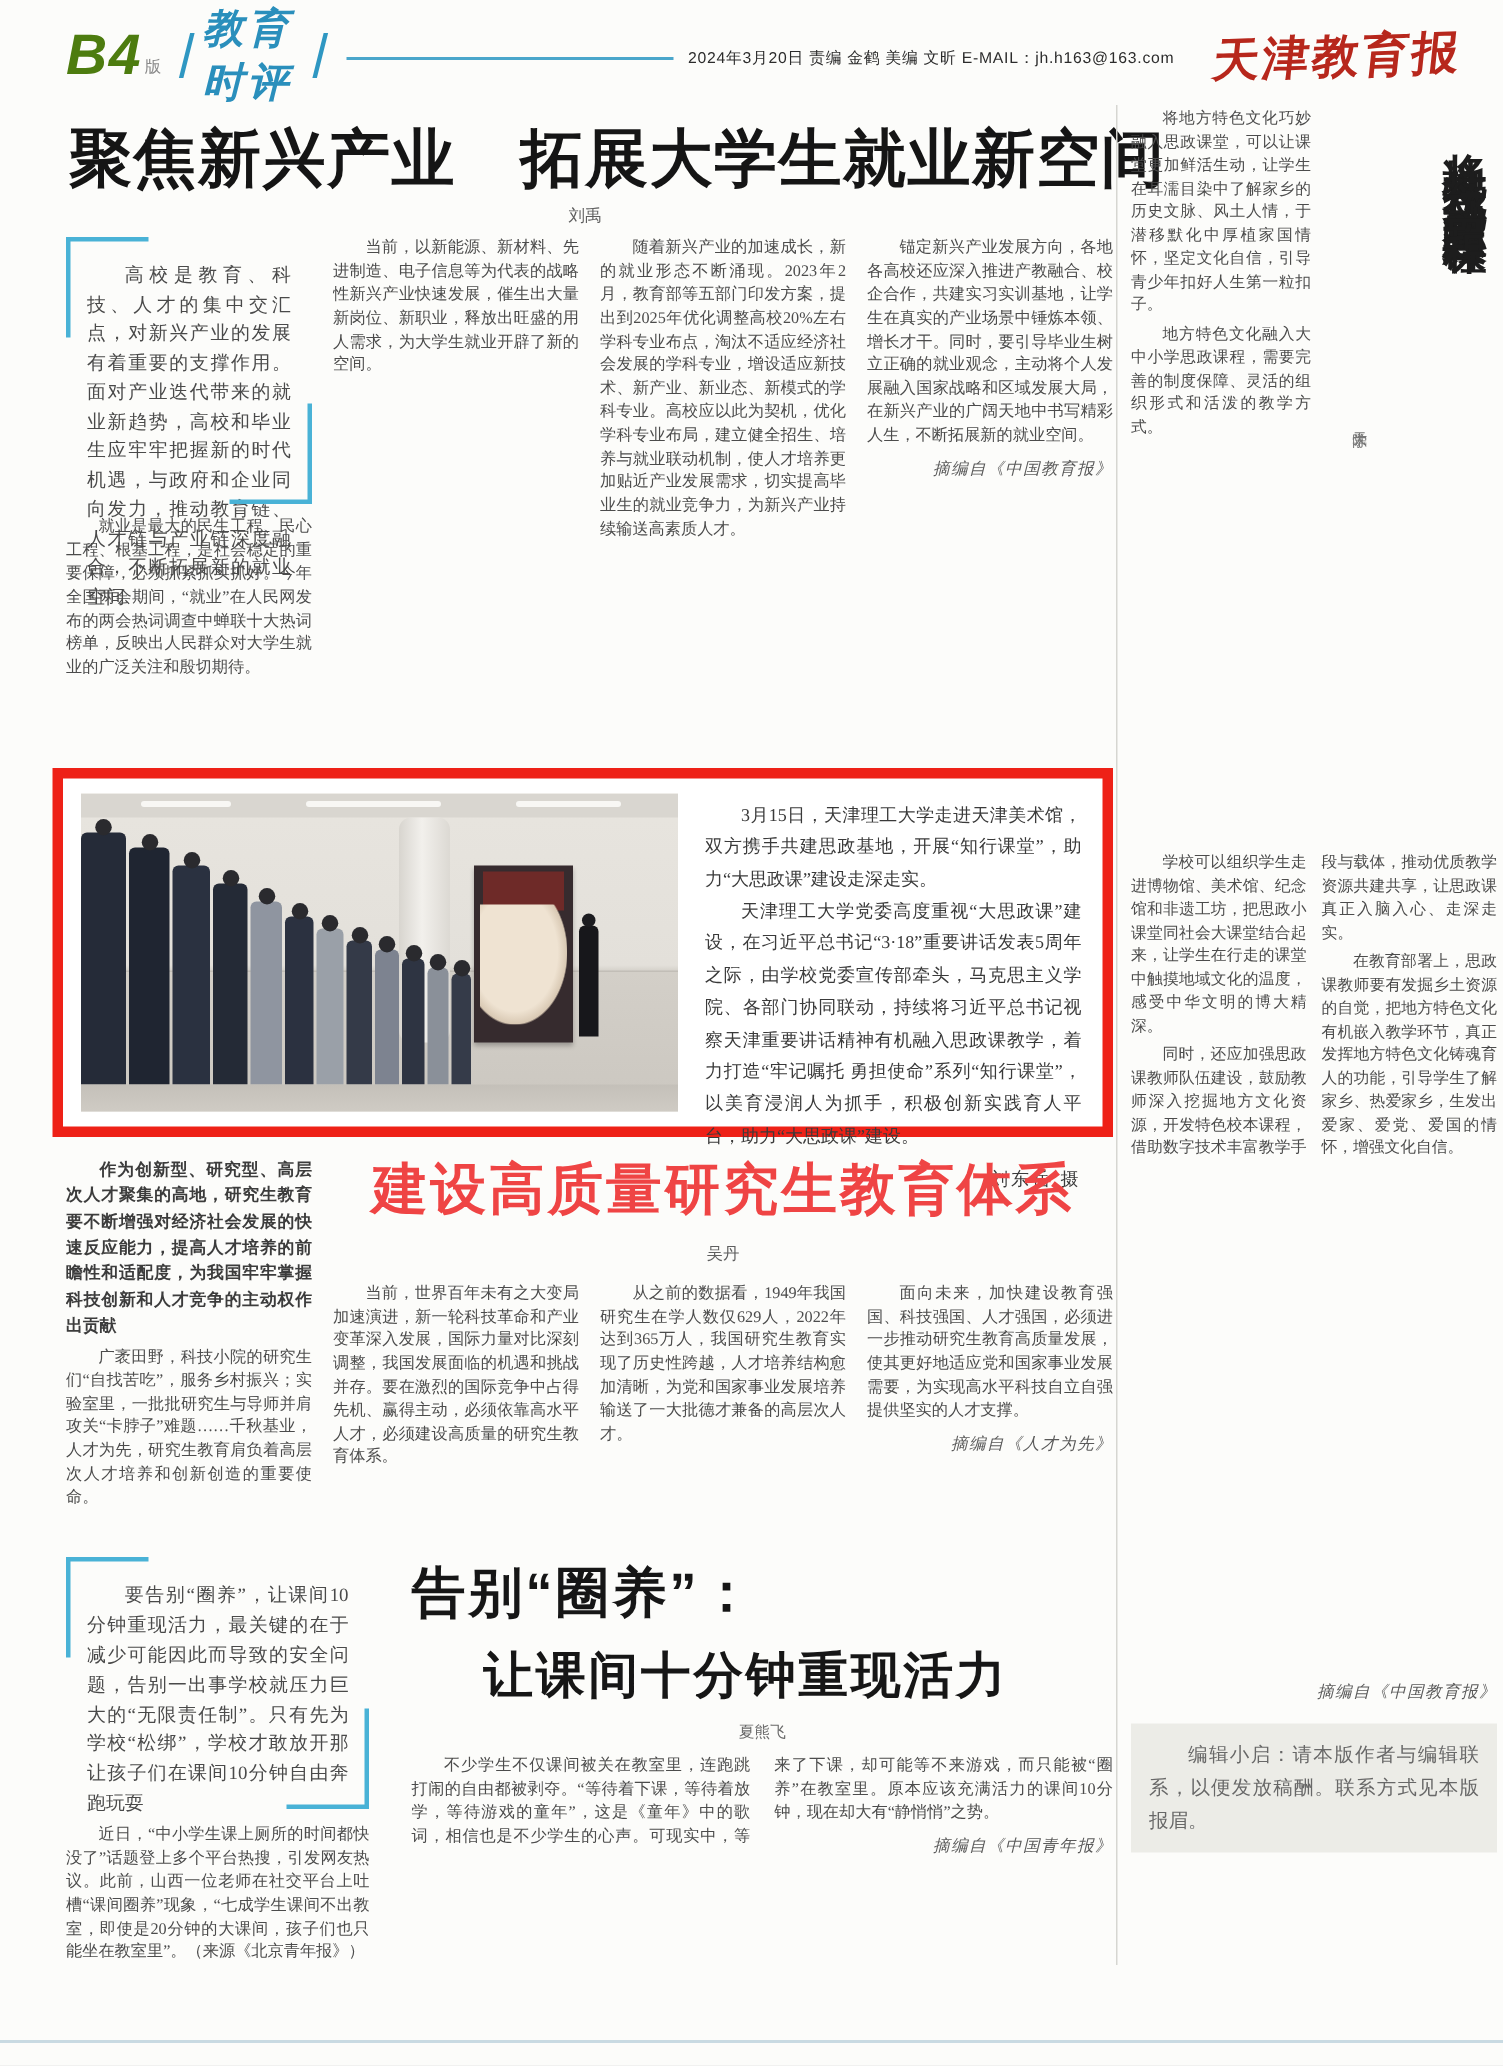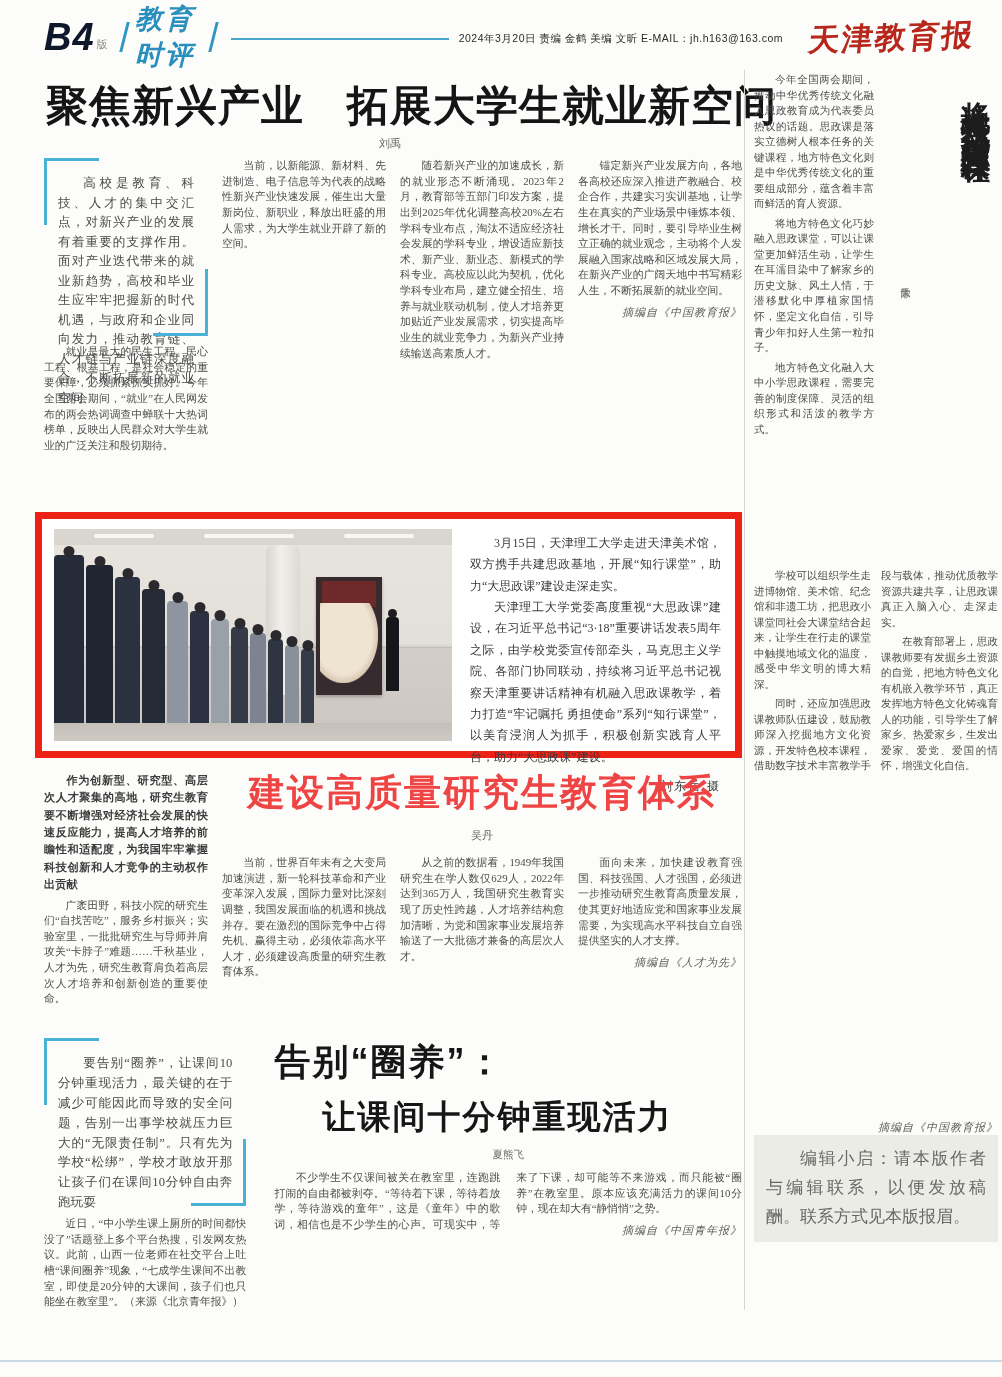--- a/index.html
+++ b/index.html
@@ -2,21 +2,21 @@
 <html><head>
 <meta charset="utf-8">
 <style>
   html,body{margin:0;padding:0;background:#e9e9e7;}
   #page{position:relative;width:1002px;height:1377px;background:#fcfcfa;margin:0 auto;overflow:hidden;
         font-family:"Liberation Serif","DejaVu Serif",serif;color:#3f3f3f;}
   .sans{font-family:"Liberation Sans","DejaVu Sans",sans-serif;}
 
   
   #header{position:absolute;left:44px;top:14px;width:930px;height:46px;display:flex;align-items:center;}
-  .pageno{font-size:38px;font-style:italic;font-weight:bold;color:#0f172a;letter-spacing:1px;}
+  .pageno{font-size:38px;font-style:italic;font-weight:bold;color:#4d7c0f;letter-spacing:1px;}
   .pageno-suffix{font-size:11px;color:#8a8a8a;margin:14px 6px 0 2px;}
   .hbar{width:6px;height:30px;background:#2f97c2;transform:skewX(-14deg);margin:0 9px;}
   .section-name{font-size:27px;font-weight:bold;font-style:italic;color:#2a8fbc;letter-spacing:3px;}
   .hline{height:2px;background:#4aa6cb;flex:0 0 218px;margin:4px 10px 0 6px;}
   .dateline{font-size:10.5px;color:#2b2b2b;white-space:nowrap;letter-spacing:.5px;margin-top:4px;}
   .masthead{font-size:31px;font-weight:bold;color:#b7271c;margin-left:26px;margin-top:2px;
             transform:skewX(-8deg) rotate(-2deg);letter-spacing:2px;white-space:nowrap;}
 
   
   .para{margin:0 0 4px 0;text-indent:2em;text-align:justify;font-size:10.8px;line-height:1.45;color:#4c4c4c;}
@@ -91,21 +91,21 @@
   #a4-quote .qtext{font-size:12.4px;line-height:1.6;}
   #a4-mid{display:flex;margin-top:10px;height:484px;}
   #a4-midtext{width:120px;height:484px;overflow:hidden;}
   #a4-midtext .para, #a4-lower .para{font-size:10.5px;line-height:1.48;}
   #a4-headcol{position:relative;width:124px;}
   #a4-vtitle{position:absolute;right:8px;top:6px;writing-mode:vertical-rl;font-size:29px;font-weight:700;
              color:#1d1d1d;letter-spacing:4px;font-family:"Liberation Sans","DejaVu Sans",sans-serif;line-height:1;}
   #a4-vauthor{position:absolute;right:86px;top:208px;writing-mode:vertical-rl;font-size:10px;color:#777;}
   #a4-lower{margin-top:12px;column-count:2;column-gap:10px;height:548px;overflow:hidden;}
   #a4-attel{margin-top:4px;}
-  #editor-note{background:#ecece7;padding:10px 12px;font-size:17px;line-height:1.7;
+  #editor-note{margin-top:14px;background:#ecece7;padding:10px 12px;font-size:13px;line-height:1.7;
                color:#686868;text-indent:2em;text-align:justify;}
 
   #bottom-rule{position:absolute;left:0;top:1360px;width:1002px;height:2px;background:#c9dae2;}
 </style>
 </head>
 <body>
 
 <div id="page">
 
   <div id="header">
@@ -212,21 +212,20 @@
         <p class="para">不少学生不仅课间被关在教室里，连跑跳打闹的自由都被剥夺。“等待着下课，等待着放学，等待游戏的童年”，这是《童年》中的歌词，相信也是不少学生的心声。可现实中，等来了下课，却可能等不来游戏，而只能被“圈养”在教室里。原本应该充满活力的课间10分钟，现在却大有“静悄悄”之势。</p>
         <div class="attribution">摘编自《中国青年报》</div>
       </div>
     </div>
   </div>
 
   <div id="strip-divider"></div>
   <div id="a4">
     <div id="a4-mid">
       <div id="a4-midtext">
-        <p class="para">今年全国两会期间，推动中华优秀传统文化融入思政教育成为代表委员热议的话题。思政课是落实立德树人根本任务的关键课程，地方特色文化则是中华优秀传统文化的重要组成部分，蕴含着丰富而鲜活的育人资源。</p>
         <p class="para">将地方特色文化巧妙融入思政课堂，可以让课堂更加鲜活生动，让学生在耳濡目染中了解家乡的历史文脉、风土人情，于潜移默化中厚植家国情怀，坚定文化自信，引导青少年扣好人生第一粒扣子。</p>
         <p class="para">地方特色文化融入大中小学思政课程，需要完善的制度保障、灵活的组织形式和活泼的教学方式。</p>
       </div>
       <div id="a4-headcol">
         <div id="a4-vauthor">陈天学</div>
         <div id="a4-vtitle">将地方特色文化巧妙融入思政课程</div>
       </div>
     </div>
     <div id="a4-lower">
       <p class="para">学校可以组织学生走进博物馆、美术馆、纪念馆和非遗工坊，把思政小课堂同社会大课堂结合起来，让学生在行走的课堂中触摸地域文化的温度，感受中华文明的博大精深。</p>

